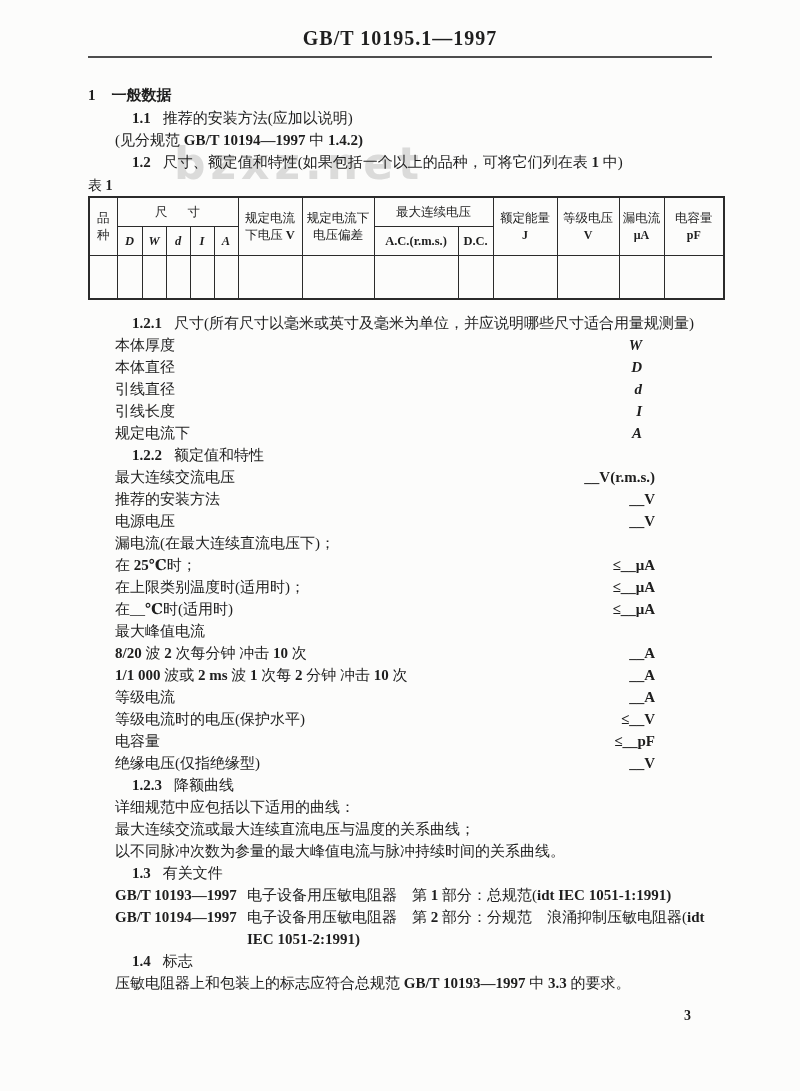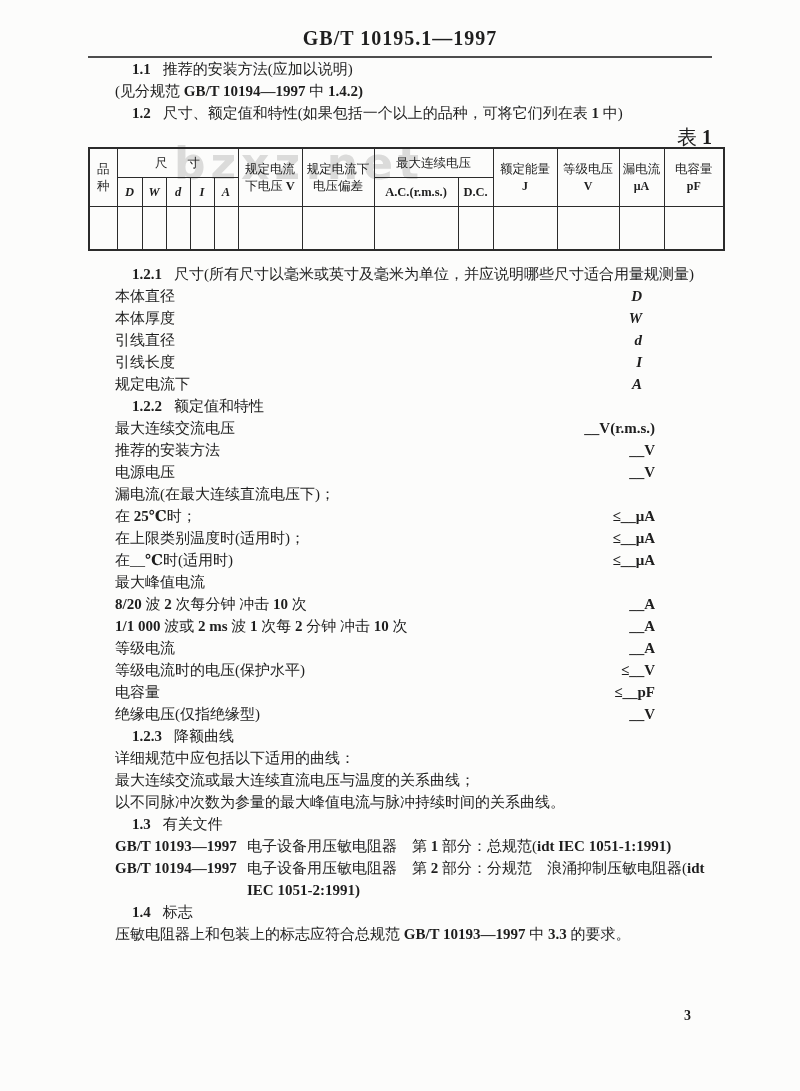--- a/index.html
+++ b/index.html
@@ -62,22 +62,22 @@
     margin-right:57px;
     white-space:nowrap;
   }
   .spec-row .val.dim{
     font-style:italic;
     margin-right:70px;
   }
   .tbl-caption{
     margin-top:3px;
     height:20px;line-height:20px;
-    text-align:right;
-    font-size:20px;
+    text-align:left;
+    font-size:14px;
   }
   table.t1{
     width:624px;
     table-layout:fixed;
     border-collapse:collapse;
     border:2px solid #2b2b2b;
     margin-top:0px;
   }
   table.t1 td{
     border:1px solid #2b2b2b;
@@ -117,20 +117,23 @@
 
 <div class="page">
 
   <div class="watermark">bzxz.net</div>
 
   <div class="content">
 
     <div class="doc-number">GB/T 10195.1—1997</div>
     <div class="top-rule"></div>
 
+    <div class="h1">
+      <span class="num">1</span><span>一般数据</span>
+    </div>
 
     <div class="sec-head">
       <span class="num">1.1</span><span class="autobold">推荐的安装方法(应加以说明)</span>
     </div>
     <div class="bodyline autobold">(见分规范 <b>GB/T 10194—1997</b> 中 <b>1.4.2)</b></div>
 
     <div class="sec-head">
       <span class="num">1.2</span><span class="autobold">尺寸、额定值和特性(如果包括一个以上的品种，可将它们列在表 <b>1</b> 中)</span>
     </div>
 
@@ -212,26 +215,26 @@
             <td></td>
       </tr>
     </tbody>
       </table>
 
     <div class="sec-head" style="margin-top:12px;">
       <span class="num">1.2.1</span><span class="autobold">尺寸(所有尺寸以毫米或英寸及毫米为单位，并应说明哪些尺寸适合用量规测量)</span>
     </div>
 
     <div class="spec-row">
+      <span class="autobold">本体厚度</span>
+      <span class="val dim">W</span>
+    </div>
+    <div class="spec-row">
       <span class="autobold">本体直径</span>
       <span class="val dim">D</span>
-    </div>
-    <div class="spec-row">
-      <span class="autobold">本体厚度</span>
-      <span class="val dim">W</span>
     </div>
     <div class="spec-row">
       <span class="autobold">引线直径</span>
       <span class="val dim">d</span>
     </div>
     <div class="spec-row">
       <span class="autobold">引线长度</span>
       <span class="val dim">I</span>
     </div>
     <div class="spec-row">

